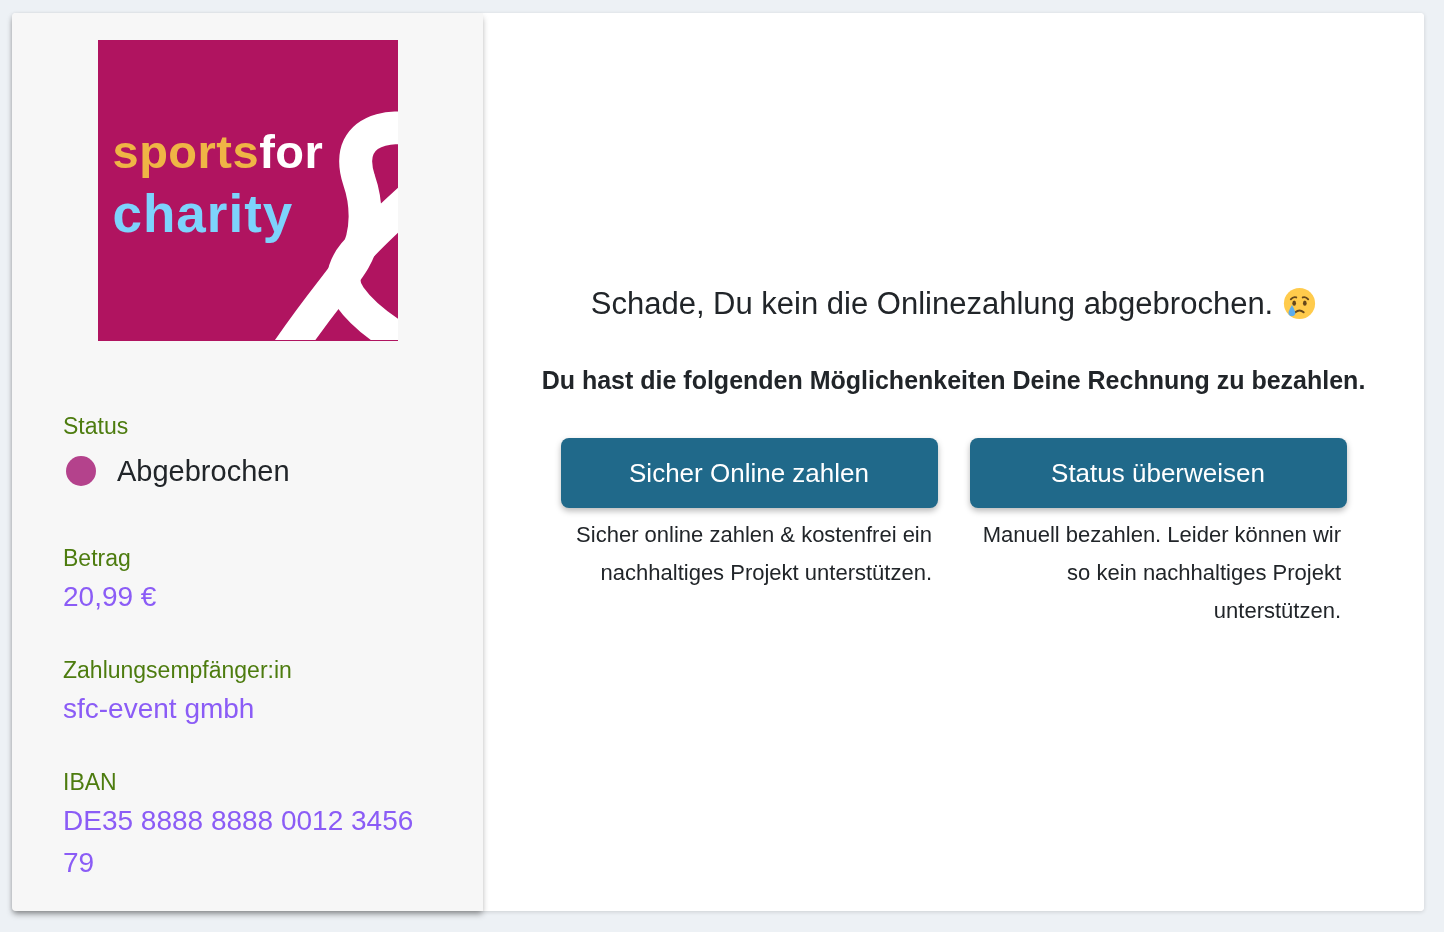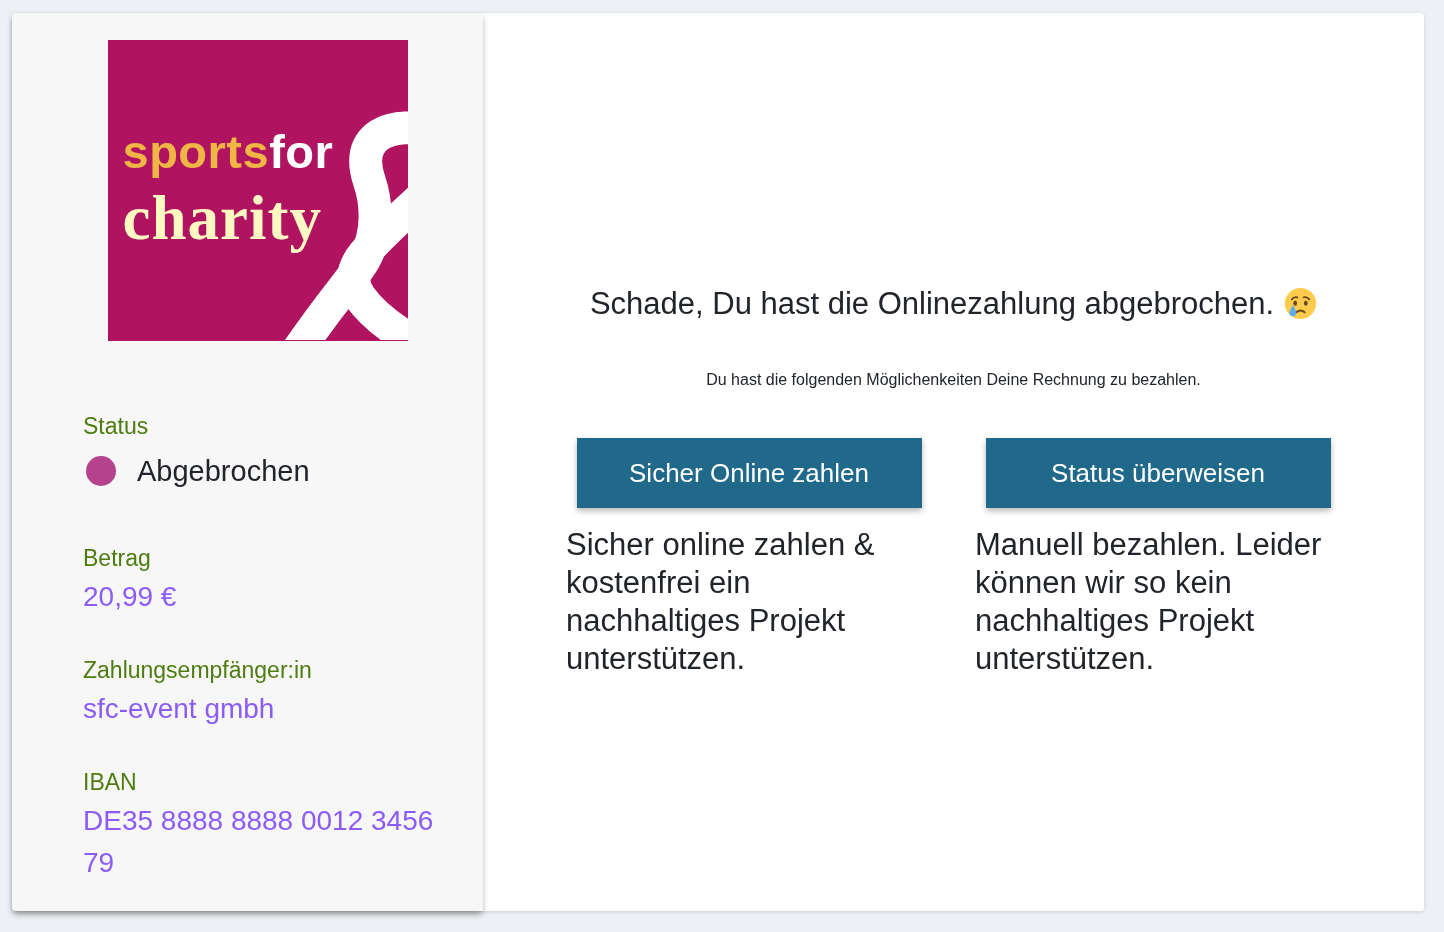--- a/index.html
+++ b/index.html
@@ -22,39 +22,38 @@
   }
   
   .sidebar {
     width: 471px;
     flex: 0 0 471px;
     background: #f7f7f7;
     border-radius: 4px 0 0 4px;
     box-shadow: 0 4px 6px -1px rgba(0,0,0,0.38);
     position: relative;
     z-index: 1;
-    padding-left: 20px;
   }
   .logo {
     width: 300px; height: 301px;
     margin: 27px auto 0 auto;
     background: #b01460;
     position: relative;
     overflow: hidden;
   }
   .logo-text {
     position: absolute;
     left: 15px; top: 88px;
     line-height: 1;
     font-weight: 700;
     letter-spacing: 0.5px;
   }
   .logo-line1 { font-size: 47px; color: #ffffff; white-space: nowrap; }
   .logo-line1 .hl { color: #efb545; }
-  .logo-line2 { font-size: 63px; color: #fef9c3; margin-top: 12px; letter-spacing: 1px; font-family: Liberation Serif, serif; }
+  .logo-line2 { font-size: 53px; color: #7dd3fc; margin-top: 12px; letter-spacing: 1px; }
   .ribbon { position: absolute; left: 0; top: 0; width: 300px; height: 300px; }
   .details { padding: 70px 40px 0 51px; }
   .label { font-size: 23px; line-height: 31px; color: #4d7c0f; }
   .value { font-size: 28px; line-height: 42px; color: #8b5cf6; margin-top: 2px; max-width: 372px; }
   .status-row { display: flex; align-items: center; margin-top: 14px; }
   .status-dot {
     width: 30px; height: 30px; border-radius: 50%;
     background: #b4428c; margin-left: 3px; flex: 0 0 30px;
   }
   .status-text { font-size: 29px; margin-left: 21px; line-height: 30px; }
@@ -72,39 +71,39 @@
   }
   .heading {
     font-size: 31px;
     font-weight: 400;
     line-height: 37px;
     display: flex;
     align-items: center;
     white-space: nowrap;
   }
   .emoji { width: 33px; height: 33px; margin-left: 10px; flex: 0 0 33px; }
-  .subtitle { font-size: 16px; line-height: 30px; margin-top: 43px; }
+  .subtitle { font-size: 25px; line-height: 30px; margin-top: 43px; font-weight: bold; }
   .options { display: flex; gap: 32px; margin-top: 43px; }
   .option { width: 377px; display: flex; flex-direction: column; align-items: center; }
   .pay-btn {
-    width: 345px; height: 70px;
+    width: 377px; height: 70px;
     background: #20698a;
     color: #ffffff;
     font-family: "Liberation Sans", sans-serif;
     font-size: 26px;
     border: none;
-    border-radius: 0;
+    border-radius: 8px;
     box-shadow: 0 3px 6px rgba(0,0,0,0.28);
     cursor: pointer;
   }
   .caption {
-    margin-top: 18px;
-    font-size: 31px;
+    margin-top: 8px;
+    font-size: 22px;
     line-height: 38px;
-    text-align: left;
+    text-align: right;
     max-width: 366px;
   }
 </style>
 </head>
 <body>
 
 <div class="card">
 
   <aside class="sidebar">
 
@@ -145,21 +144,21 @@
         <div class="label">IBAN</div>
         <div class="value">DE35 8888 8888 0012 3456 79</div>
       </div>
 
     </div>
   </aside>
 
   <main class="main">
 
     <h1 class="heading">
-      <span>Schade, Du hast die Onlinezahlung abgebrochen.</span>
+      <span>Schade, Du kein die Onlinezahlung abgebrochen.</span>
       <svg class="emoji" viewBox="0 0 36 36" xmlns="http://www.w3.org/2000/svg" aria-label="😢">
         <circle cx="18" cy="18" r="17" fill="#FFCB4C"></circle>
         <path d="M8.5 13.5 Q11 10.3 14.5 11.4" stroke="#65471B" fill="none" stroke-width="2" stroke-linecap="round"></path>
         <path d="M27.5 13.5 Q25 10.3 21.5 11.4" stroke="#65471B" fill="none" stroke-width="2" stroke-linecap="round"></path>
         <ellipse cx="12.2" cy="17.6" rx="2" ry="2.9" fill="#65471B"></ellipse>
         <ellipse cx="23.8" cy="17.6" rx="2" ry="2.9" fill="#65471B"></ellipse>
         <path d="M13.5 27.6 Q18 23.6 22.5 27.6" stroke="#65471B" fill="none" stroke-width="2.2" stroke-linecap="round"></path>
         <path d="M9.8 19.5 C9.8 19.5 6 25.6 6 28.2 A3.7 3.7 0 0 0 13.4 28.2 C13.4 25.6 9.8 19.5 9.8 19.5 Z" fill="#5DADEC"></path>
       </svg>
     </h1>

